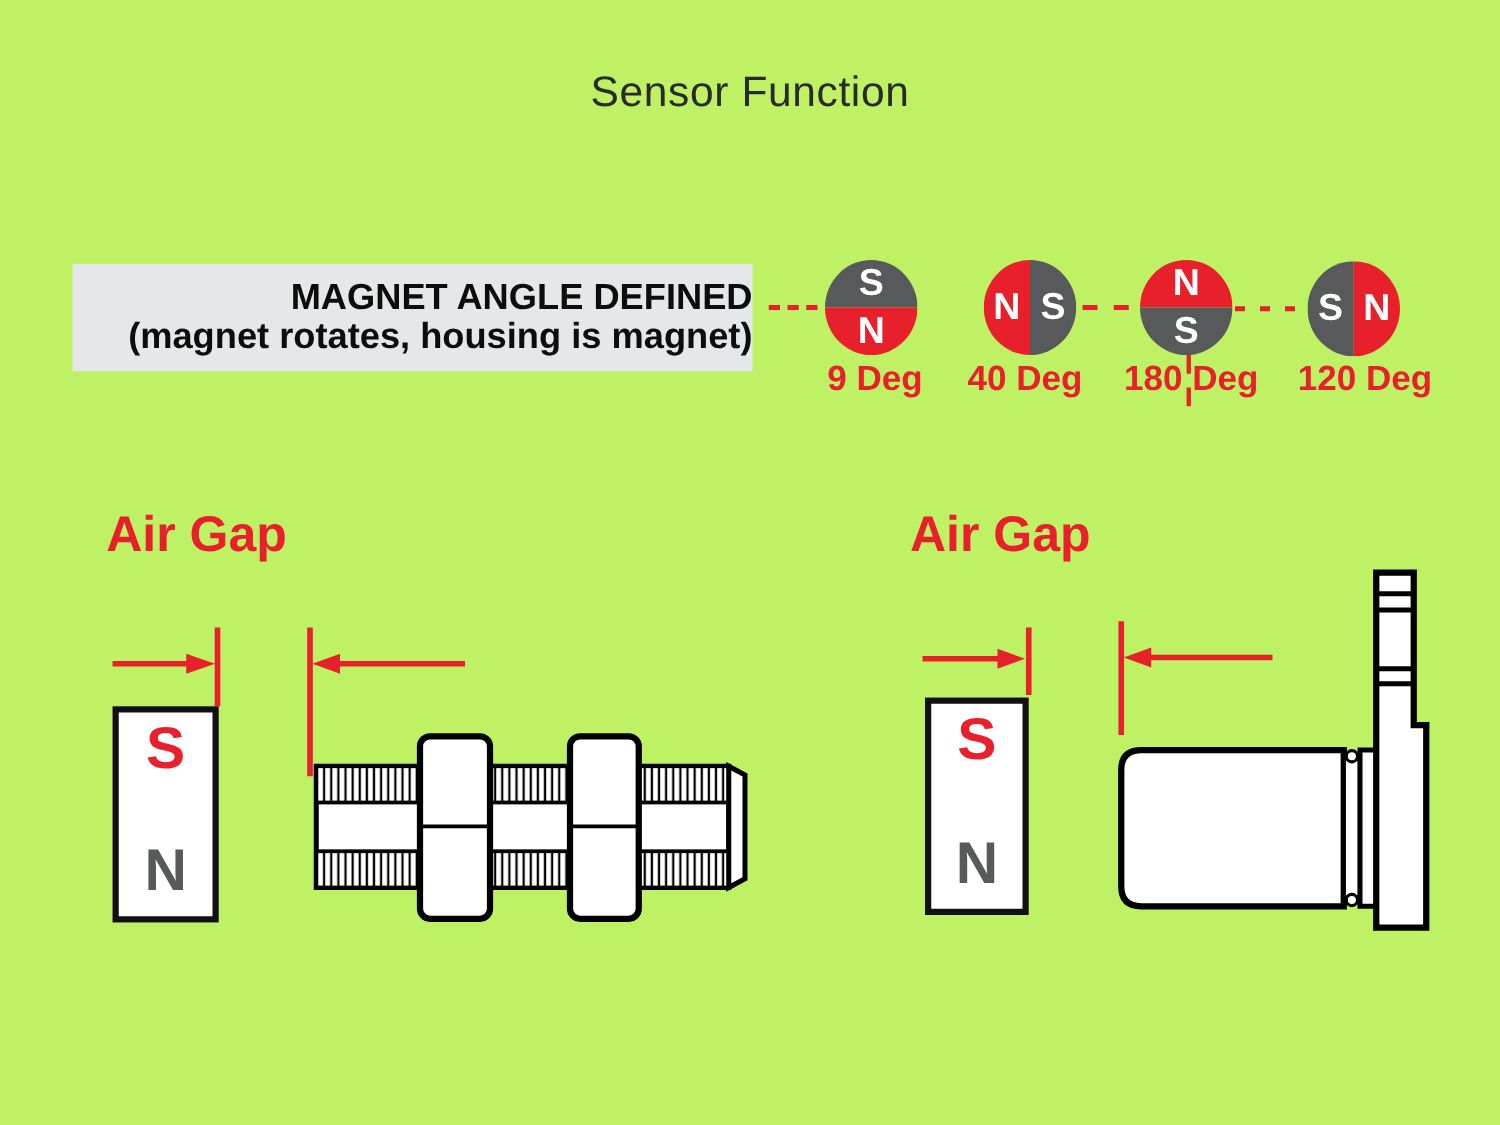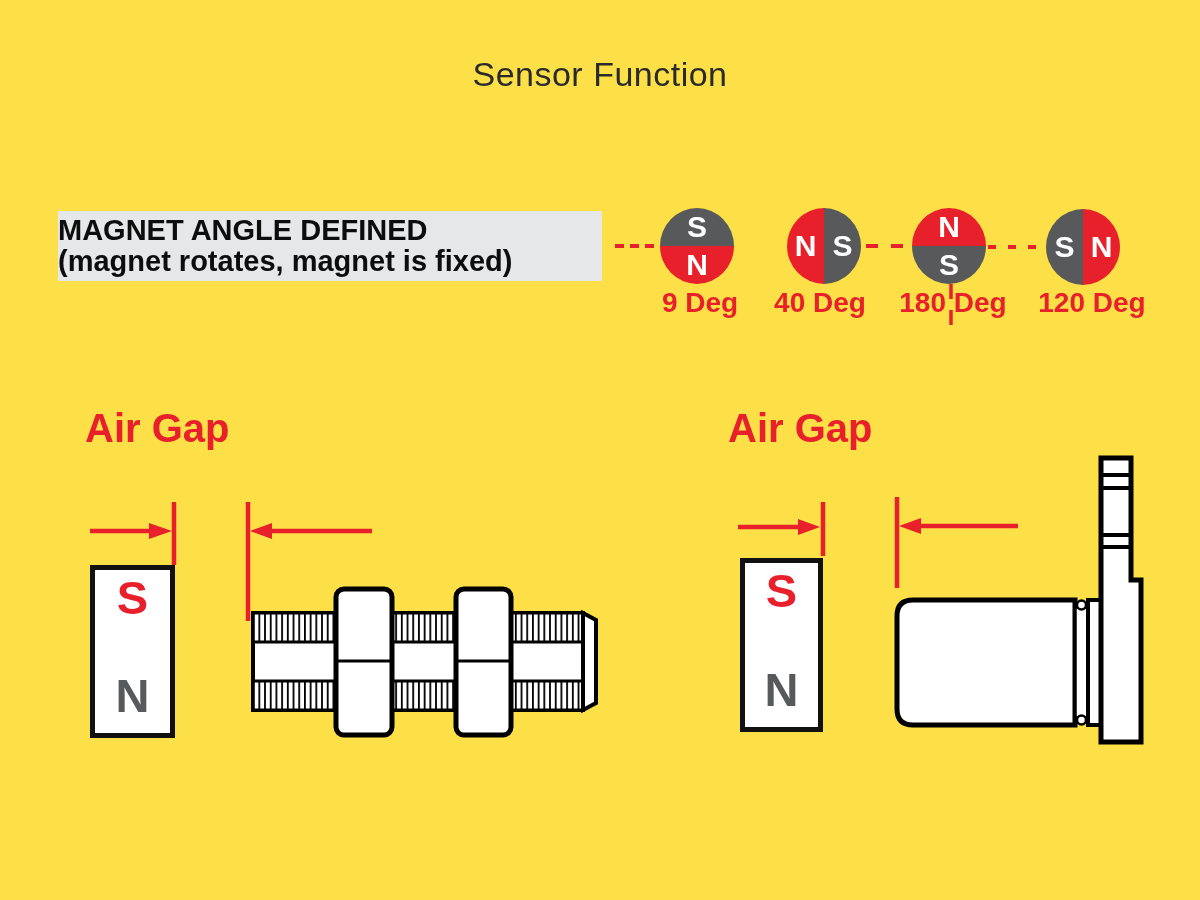--- a/index.html
+++ b/index.html
@@ -1,29 +1,29 @@
 <!DOCTYPE html>
 <html style="--red: #E8202C; --dark-gray: #58595B; --panel-gray: #E6E7E8; --line-black: #000000;"><head>
 <meta charset="utf-8">
 <style>
   html,body{margin:0;padding:0;background:#fff;}
   .canvas{
-    position:relative;width:1200px;height:900px;background:#fde047;overflow:hidden;
+    position:relative;width:1200px;height:900px;background:#bef264;overflow:hidden;
     font-family:"Liberation Sans",sans-serif;
   }
   .abs{position:absolute;}
   
   .title{
     left:0;top:55px;width:1200px;text-align:center;
     font-size:34px;font-weight:400;color:#2a2a2a;letter-spacing:.5px;
   }
   
   .panel{
-    left:58px;top:211px;width:544px;height:70px;background:var(--panel-gray);
-    display:flex;flex-direction:column;align-items:flex-start;justify-content:center;
+    left:58px;top:211px;width:544px;height:86px;background:var(--panel-gray);
+    display:flex;flex-direction:column;align-items:flex-end;justify-content:center;
   }
   .panel .line1{font-size:29px;font-weight:bold;color:#0d0d0d;line-height:31px;}
   .panel .line2{font-size:29px;font-weight:bold;color:#0d0d0d;line-height:31px;}
   
   .mag-circle{width:74px;height:76px;border-radius:50%;overflow:hidden;display:flex;}
   .mag-circle.split-h{flex-direction:column;}
   .mag-circle.split-v{flex-direction:row;}
   .half{flex:1;display:flex;align-items:center;justify-content:center;}
   .half.red{background:var(--red);}
   .half.gray{background:var(--dark-gray);}
@@ -45,21 +45,21 @@
 </style>
 </head>
 <body>
 
 <div class="canvas">
 
   <div class="abs title">Sensor Function</div>
 
   <div class="abs panel">
     <div class="line1">MAGNET ANGLE DEFINED</div>
-    <div class="line2">(magnet rotates, magnet is fixed)</div>
+    <div class="line2">(magnet rotates, housing is magnet)</div>
   </div>
 
   <div class="abs mag-circle split-h" style="left:660px;top:208px;">
     <div class="half gray">
       <span class="pole">S</span>
     </div>
     <div class="half red">
       <span class="pole">N</span>
     </div>
   </div>

